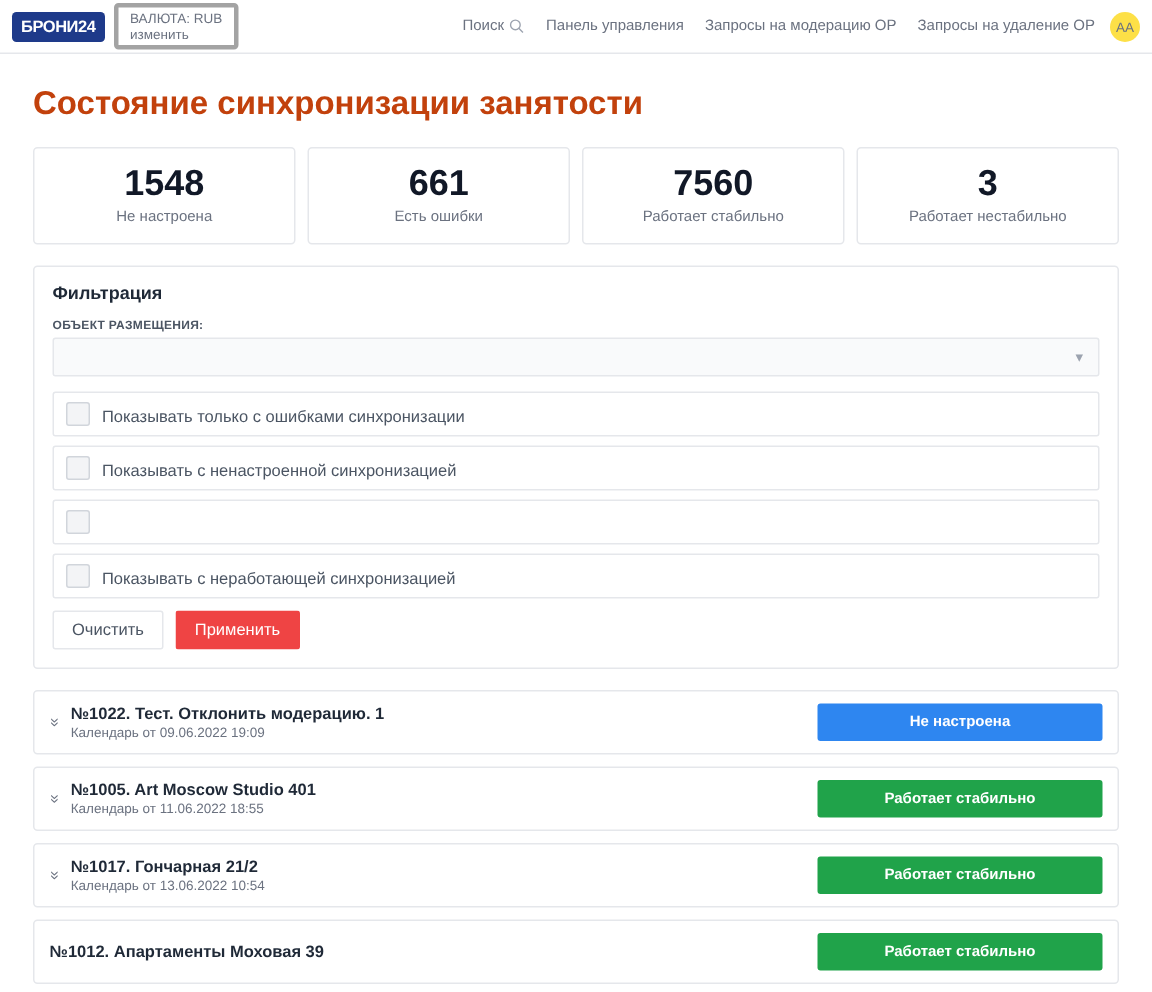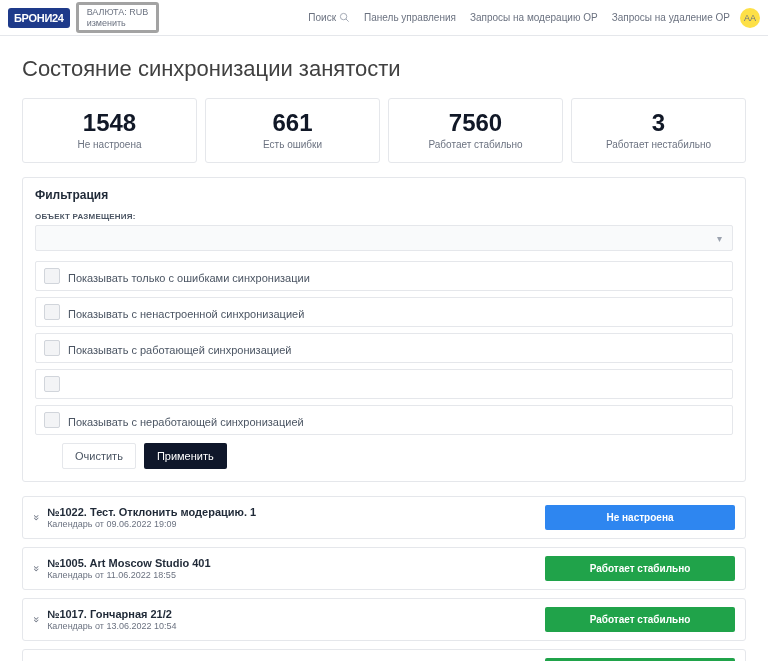--- a/index.html
+++ b/index.html
@@ -58,22 +58,22 @@
     color: #6b7280;
     font-size: 9px;
     display: flex;
     align-items: center;
     justify-content: center;
     margin-left: 10px;
   }
   .content { padding: 20px 22px; }
   h1 {
     font-size: 22px;
-    font-weight: 400;
-    color: #404040;
+    font-weight: 700;
+    color: #c2410c;
     margin-bottom: 16px;
   }
   .stats {
     display: flex;
     gap: 8px;
     margin-bottom: 14px;
   }
   .stat {
     flex: 1;
     border: 1px solid #e5e7eb;
@@ -116,30 +116,30 @@
     margin-bottom: 6px;
     cursor: pointer;
   }
   .check-box {
     width: 16px; height: 16px;
     border: 1px solid #d1d5db;
     border-radius: 2px;
     background: #f3f4f6;
   }
   .check-label { font-size: 11px; color: #4b5563; }
-  .btn-row { display: flex; gap: 8px; margin-top: 8px; margin-left: 27px; }
+  .btn-row { display: flex; gap: 8px; margin-top: 8px; }
   .btn {
     font-size: 11px;
     padding: 6px 12px;
     border-radius: 2px;
     cursor: pointer;
     border: 1px solid transparent;
   }
   .btn-clear { background: #fff; border-color: #e5e7eb; color: #4b5563; }
-  .btn-apply { background: #0f172a; color: #fff; }
+  .btn-apply { background: #ef4444; color: #fff; }
   .result {
     display: flex;
     align-items: center;
     border: 1px solid #e5e7eb;
     border-radius: 3px;
     padding: 8px 10px;
     margin-bottom: 8px;
   }
   .chevrons { color: #6b7280; font-size: 11px; margin-right: 8px; line-height: 1; }
   .result-body { flex: 1; }
@@ -213,24 +213,20 @@
     <div class="check-row">
       <div class="check-box"></div>
       <div class="check-label">Показывать только с ошибками синхронизации</div>
     </div>
     <div class="check-row">
       <div class="check-box"></div>
       <div class="check-label">Показывать с ненастроенной синхронизацией</div>
     </div>
     <div class="check-row">
       <div class="check-box"></div>
-      <div class="check-label">Показывать с работающей синхронизацией</div>
-    </div>
-    <div class="check-row">
-      <div class="check-box"></div>
     </div>
     <div class="check-row">
       <div class="check-box"></div>
       <div class="check-label">Показывать с неработающей синхронизацией</div>
     </div>
 
     <div class="btn-row">
       <div class="btn btn-clear">Очистить</div>
       <div class="btn btn-apply">Применить</div>
     </div>

